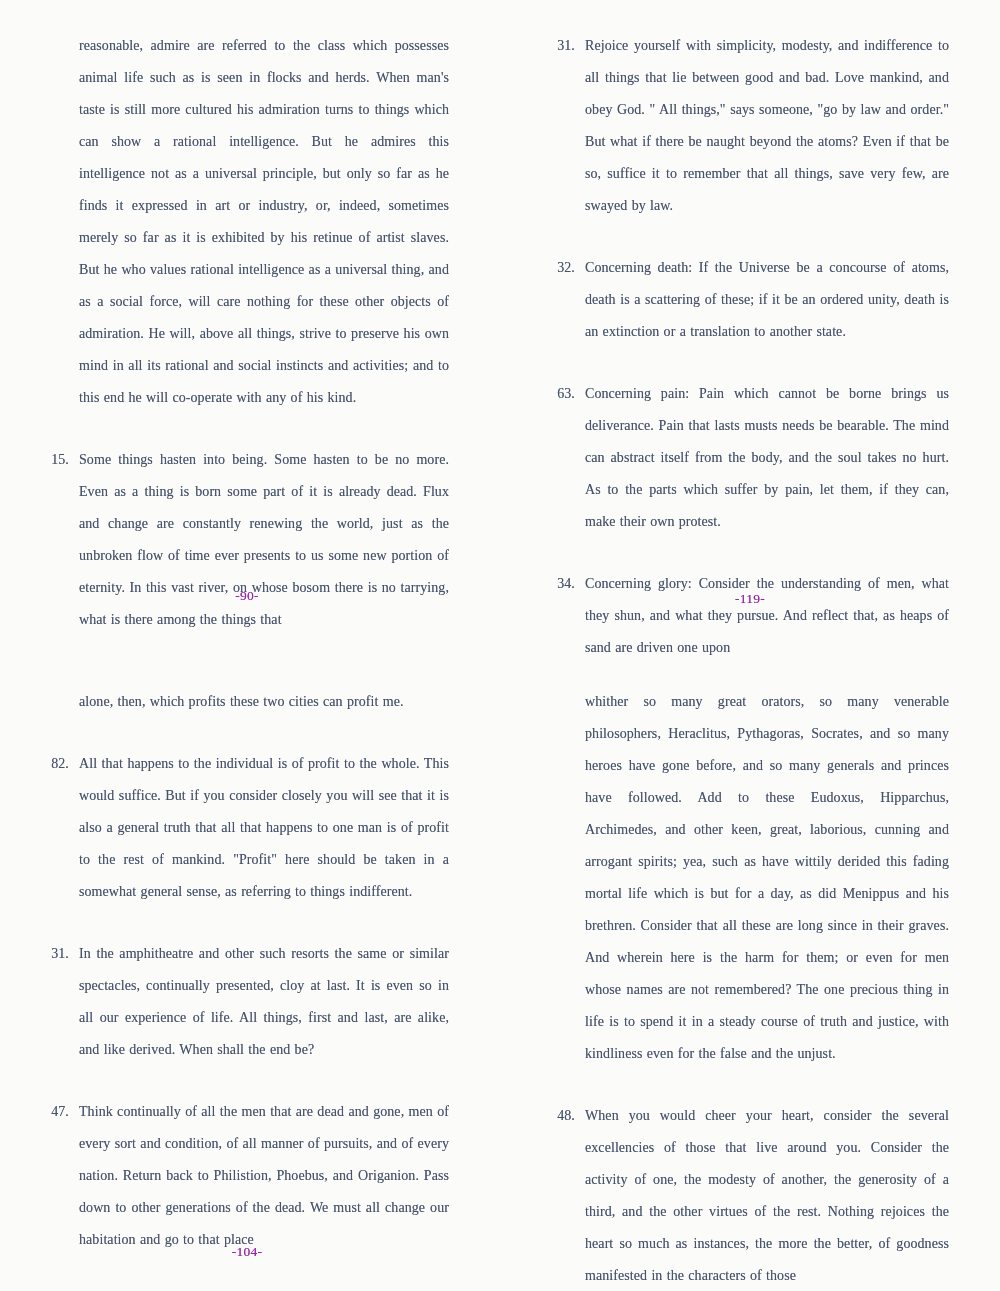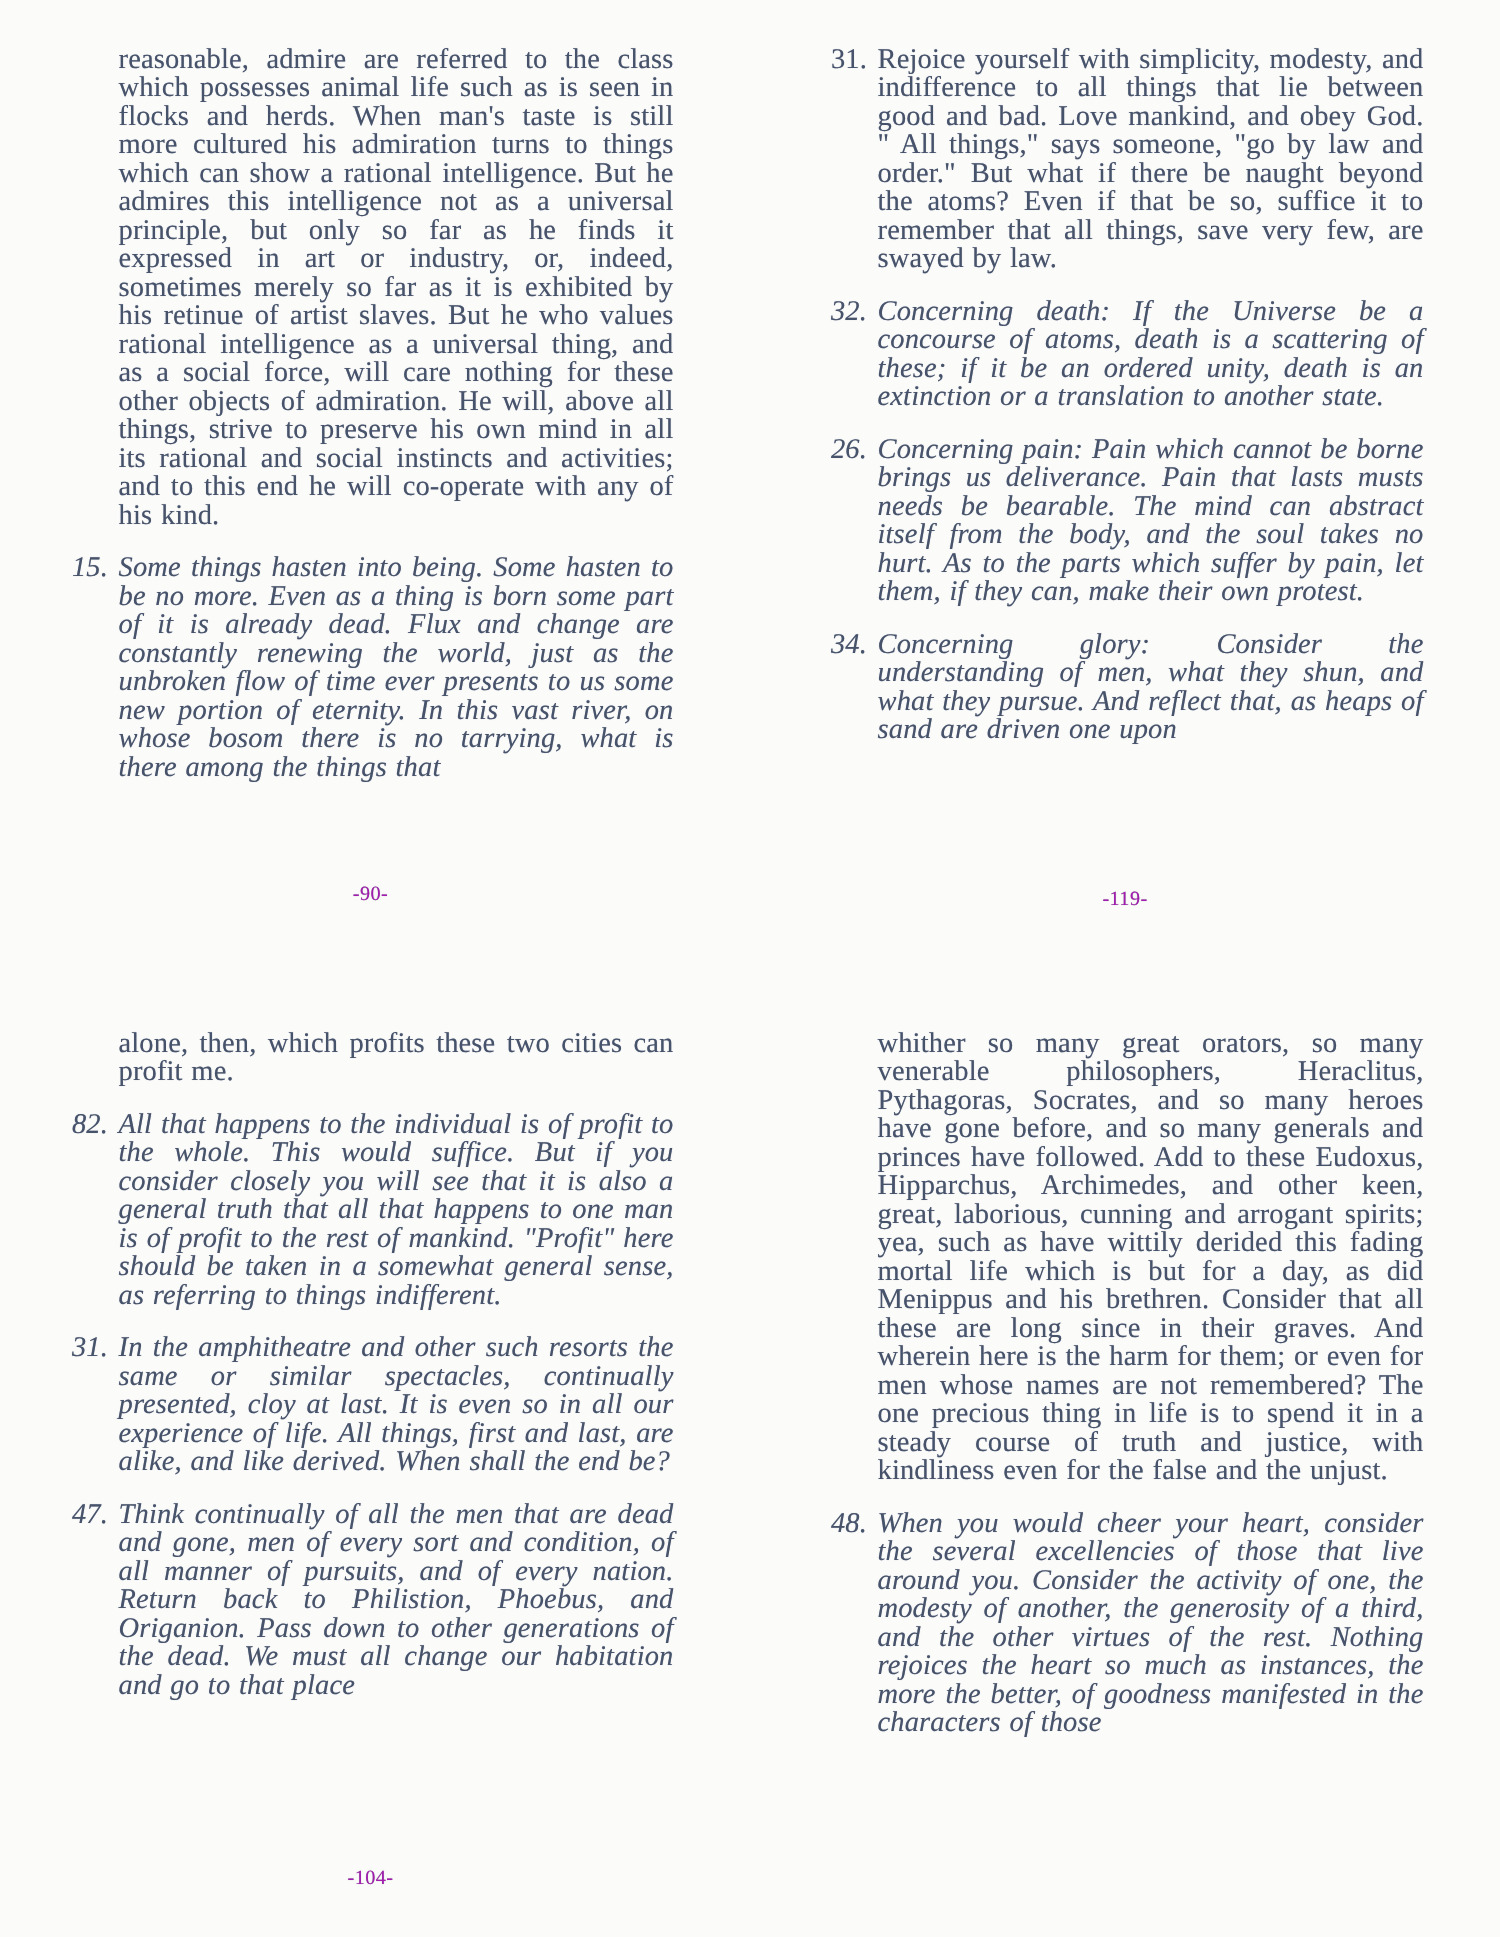--- a/index.html
+++ b/index.html
@@ -28,29 +28,28 @@
   #p3 { left: 45px;  top: 686px; width: 404px; height: 574px; }
   #p4 { left: 551px; top: 686px; width: 398px; height: 578px; }
 
   .page-content {
     position: relative;
   }
   .block {
     position: relative;
     padding-left: 34px;
     text-align: justify;
-    font-size: 19px;
-    line-height: 19px;
+    font-size: 14px;
+    line-height: 32px;
     letter-spacing: 0.005em;
     word-spacing: 0.05em;
     text-shadow: 0 0 0.5px rgba(71, 83, 107, 0.55);
   }
   .block + .block {
-    margin-top: 16px;
-    font-style: italic;
+    margin-top: 30px;
   }
   .num {
     position: absolute;
     left: 0;
     top: 0;
     width: 30px;
     text-align: center;
   }
   .footer {
     position: absolute;
@@ -74,21 +73,21 @@
         <div class="block"><span>reasonable, admire are referred to the class which possesses animal life such as is seen in flocks and herds.  When man's taste is still more cultured his admiration turns to things which can show a rational intelligence.  But he admires this intelligence not as a universal principle, but only so far as he finds it expressed in art or industry, or, indeed, sometimes merely so far as it is exhibited by his retinue of artist slaves.  But he who values rational intelligence as a universal thing, and as a social force, will care nothing for these other objects of admiration.  He will, above all things, strive to preserve his own mind in all its rational and social instincts and activities; and to this end he will co-operate with any of his kind.</span></div>
         <div class="block"><span class="num">15.</span><span>Some things hasten into being.  Some hasten to be no more.  Even as a thing is born some part of it is already dead.  Flux and change are constantly renewing the world, just as the unbroken flow of time ever presents to us some new portion of eternity.  In this vast river, on whose bosom there is no tarrying, what is there among the things that</span></div>
       </div>
     <div class="footer">-90-</div>
   </section>
 
   <section class="page" id="p2">
     <div class="page-content">
         <div class="block"><span class="num">31.</span><span>Rejoice yourself with simplicity, modesty, and indifference to all things that lie between good and bad.  Love mankind, and obey God.  " All things," says someone, "go by law and order." But what if there be naught beyond the atoms?  Even if that be so, suffice it to remember that all things, save very few, are swayed by law.</span></div>
         <div class="block"><span class="num">32.</span><span>Concerning death: If the Universe be a concourse of atoms, death is a scattering of these; if it be an ordered unity, death is an extinction or a translation to another state.</span></div>
-        <div class="block"><span class="num">26.</span><span>Concerning pain: Pain which cannot be borne brings us deliverance.  Pain that lasts musts needs be bearable.  The mind can abstract itself from the body, and the soul takes no hurt.  As to the parts which suffer by pain, let them, if they can, make their own protest.</span></div>
+        <div class="block"><span class="num">63.</span><span>Concerning pain: Pain which cannot be borne brings us deliverance.  Pain that lasts musts needs be bearable.  The mind can abstract itself from the body, and the soul takes no hurt.  As to the parts which suffer by pain, let them, if they can, make their own protest.</span></div>
         <div class="block"><span class="num">34.</span><span>Concerning glory: Consider the understanding of men, what they shun, and what they pursue.  And reflect that, as heaps of sand are driven one upon</span></div>
       </div>
     <div class="footer">-119-</div>
   </section>
 
   <section class="page" id="p3">
     <div class="page-content">
         <div class="block"><span>alone, then, which profits these two cities can profit me.</span></div>
         <div class="block"><span class="num">82.</span><span>All that happens to the individual is of profit to the whole. This would suffice.  But if you consider closely you will see that it is also a general truth that all that happens to one man is of profit to the rest of mankind.  "Profit" here should be taken in a somewhat general sense, as referring to things indifferent.</span></div>
         <div class="block"><span class="num">31.</span><span>In the amphitheatre and other such resorts the same or similar spectacles, continually presented, cloy at last. It is even so in all our experience of life.  All things, first and last, are alike, and like derived.  When shall the end be?</span></div>

